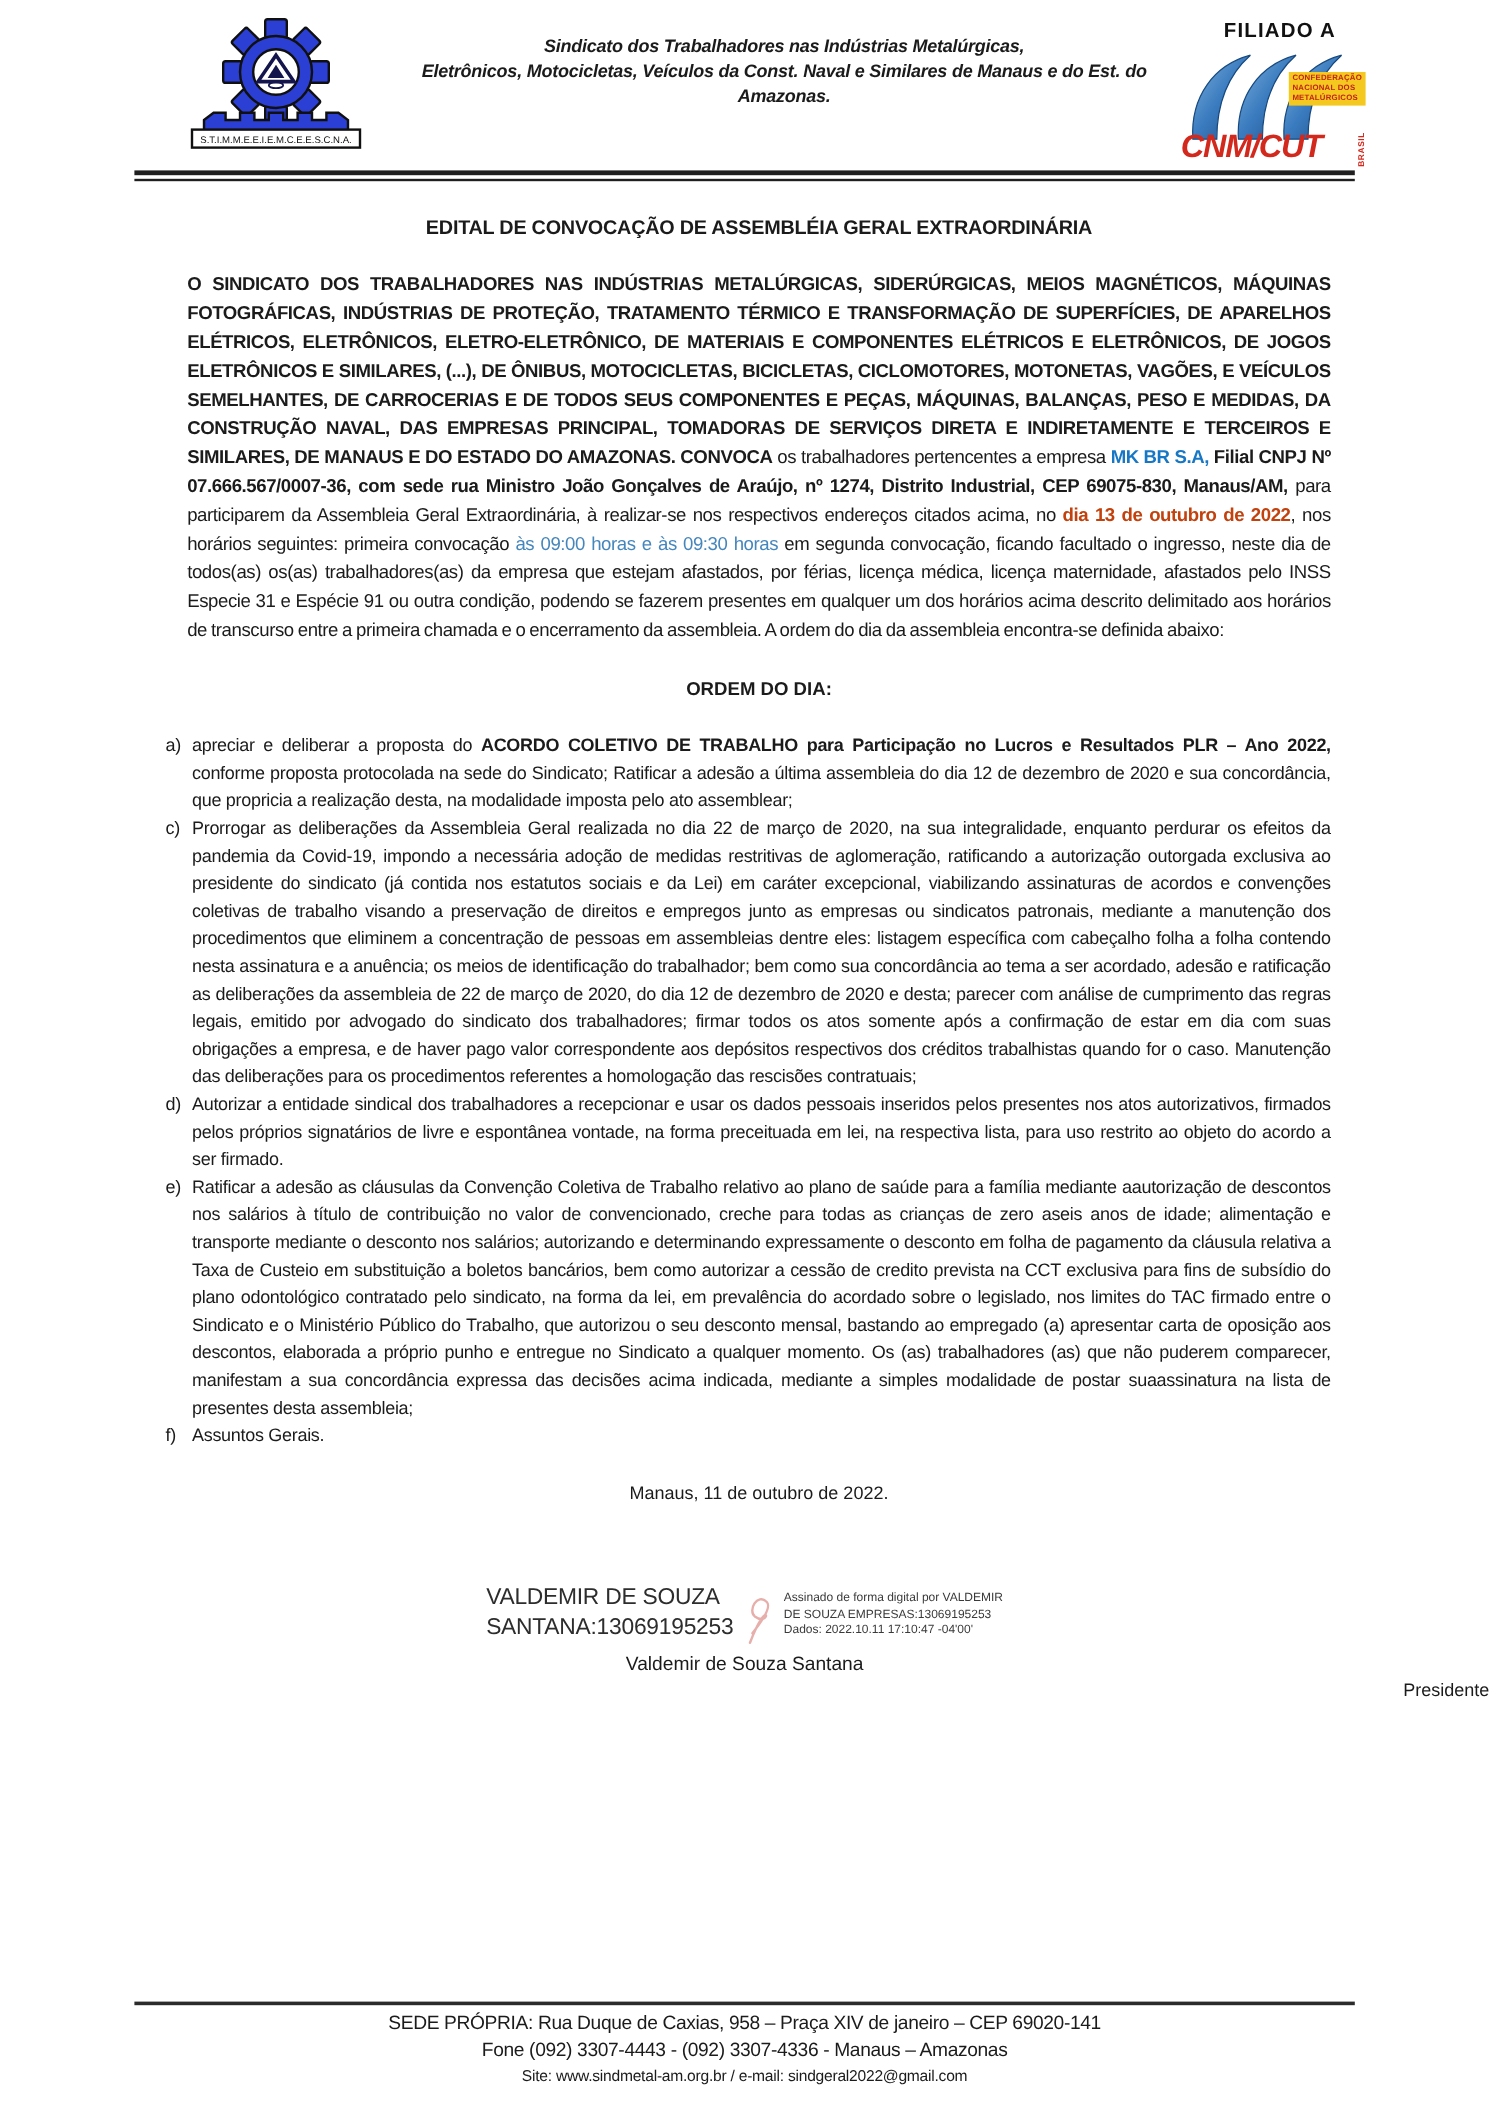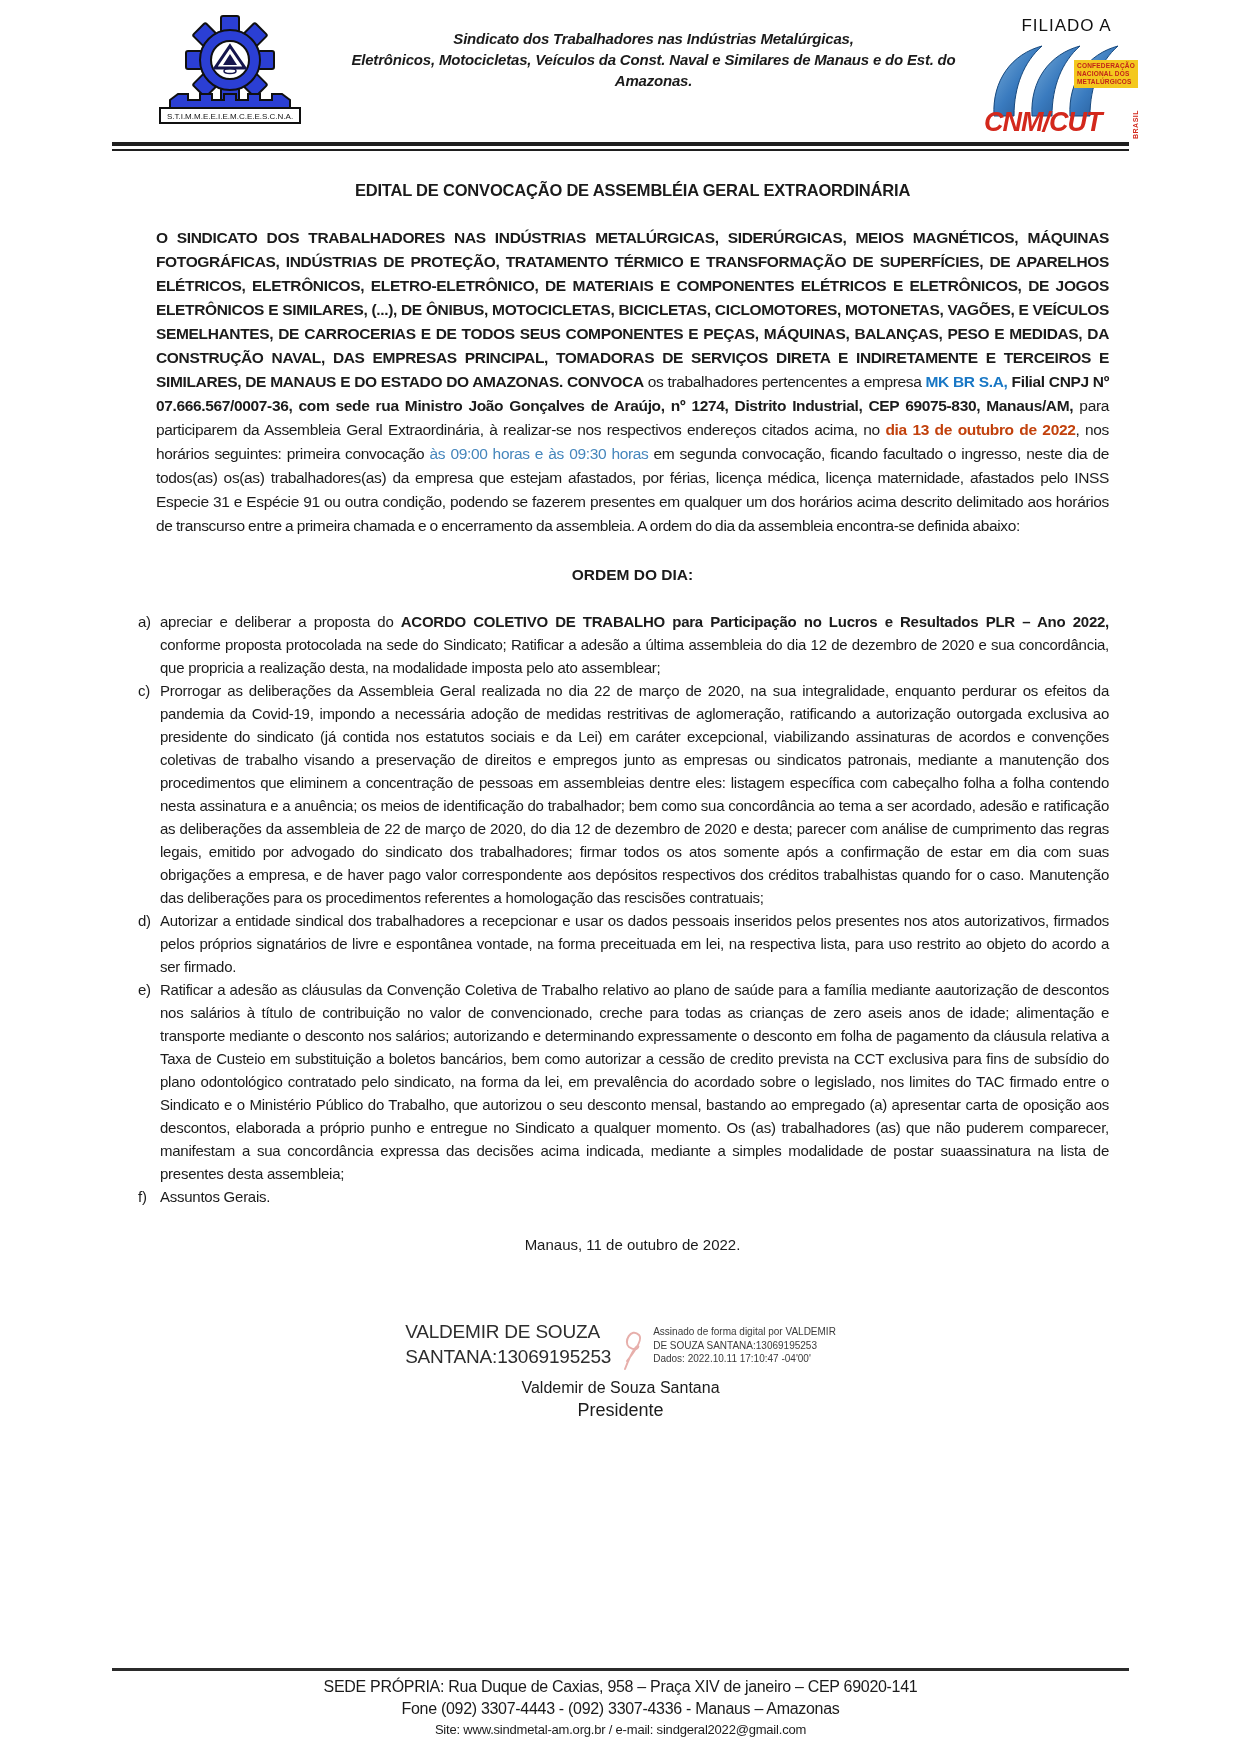--- a/index.html
+++ b/index.html
@@ -5,21 +5,21 @@
   html,body{margin:0;padding:0;background:#ffffff;}
   .page{position:relative;width:1241px;height:1755px;background:#fff;overflow:hidden;
         font-family:"Liberation Sans","DejaVu Sans",sans-serif;color:#1b1b1b;}
 
   
   .header{display:flex;align-items:flex-start;margin:14px 92px 0 138px;}
   .logo-left{width:185px;flex:0 0 185px;}
   .org-title{flex:1;text-align:center;font-style:italic;font-weight:bold;
              font-size:15px;line-height:21px;padding:14px 24px 0 24px;letter-spacing:-0.2px;}
   .logo-right{width:165px;flex:0 0 165px;text-align:center;}
-  .filiado{font-size:17px;letter-spacing:1px;color:#111;font-weight:400;margin-top:2px;}
+  .filiado{font-size:17px;letter-spacing:1px;color:#111;font-weight:700;margin-top:2px;}
   .cnm-logo{position:relative;width:160px;height:96px;margin-top:2px;}
   .cnm-arcs{position:absolute;left:0;top:0;}
   .cnm-badge{position:absolute;right:6px;top:22px;background:#F4C81F;padding:2px 3px;
              text-align:left;line-height:8px;}
   .cnm-badge div{font-size:6.5px;font-weight:bold;color:#C22418;letter-spacing:0.2px;}
   .cnm-word{position:absolute;left:0;bottom:-4px;font-size:27px;font-weight:900;
             color:#D3281C;letter-spacing:-1px;font-style:italic;white-space:nowrap;}
   .cnm-brasil{position:absolute;right:-6px;bottom:6px;font-size:7px;font-weight:bold;color:#D3281C;
               transform:rotate(-90deg);transform-origin:center;letter-spacing:0.5px;}
   .double-rule{margin:8px 112px 0 112px;border-top:4px solid #1f1f1f;
@@ -43,21 +43,21 @@
 
   .date-line{margin:28px 132px 0 156px;text-align:center;font-size:15px;}
 
   
   .sig-block{margin-top:62px;text-align:center;}
   .sig-digital{display:flex;justify-content:center;align-items:center;gap:2px;}
   .sig-name{text-align:left;font-size:19px;line-height:25px;color:#2d2d2d;letter-spacing:-0.2px;}
   .sig-flourish{margin:2px 0 0 2px;}
   .sig-details{text-align:left;font-size:10px;line-height:13.5px;color:#3a3a3a;padding-top:3px;}
   .signer-name{margin-top:6px;font-size:16px;}
-  .signer-role{margin-top:3px;font-size:18px;}
+  .signer-role{margin-top:3px;font-size:15px;text-align:right;}
 
   
   .footer{position:absolute;left:112px;right:112px;bottom:18px;text-align:center;}
   .footer-rule{border-top:3px solid #2b2b2b;margin-bottom:7px;}
   .footer-line1{font-size:16px;letter-spacing:-0.3px;}
   .footer-line2{font-size:16px;letter-spacing:-0.3px;margin-top:4px;}
   .footer-line3{font-size:13px;letter-spacing:-0.2px;margin-top:4px;}
 
   .gear-acronym{font-size:8px;}
 </style>
@@ -171,21 +171,21 @@
     <div class="sig-digital">
       <div class="sig-name">
         <div>VALDEMIR DE SOUZA</div>
         <div>SANTANA:13069195253</div>
       </div>
       <svg class="sig-flourish" width="36" height="56" viewBox="0 0 36 56">
         <path d="M10,52 C26,10 28,40 14,30 C8,25 16,10 24,18 C28,22 20,34 12,44" fill="none" stroke="#E7AFAB" stroke-width="2" stroke-linecap="round"></path>
       </svg>
       <div class="sig-details">
         <div>Assinado de forma digital por VALDEMIR</div>
-        <div>DE SOUZA SANTANA:13069195253</div>
+        <div>DE SOUZA EMPRESAS:13069195253</div>
         <div>Dados: 2022.10.11 17:10:47 -04'00'</div>
       </div>
     </div>
     <div class="signer-name">Valdemir de Souza Santana</div>
     <div class="signer-role">Presidente</div>
   </div>
 
   <div class="footer">
     <div class="footer-rule"></div>
     <div class="footer-line1">SEDE PRÓPRIA: Rua Duque de Caxias, 958 – Praça XIV de janeiro – CEP 69020-141</div>

